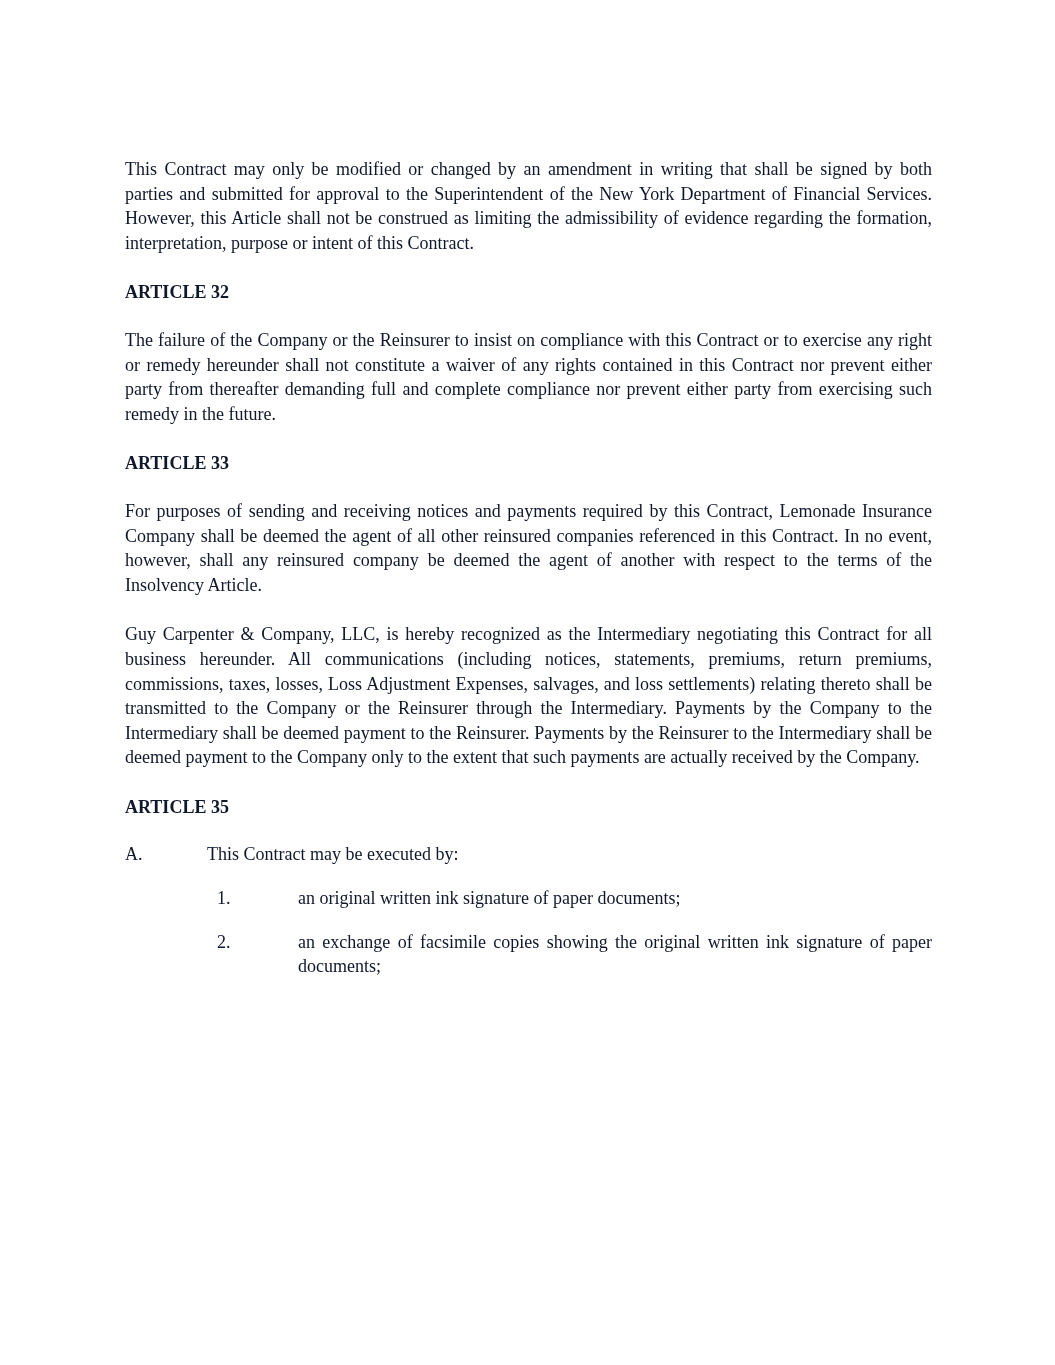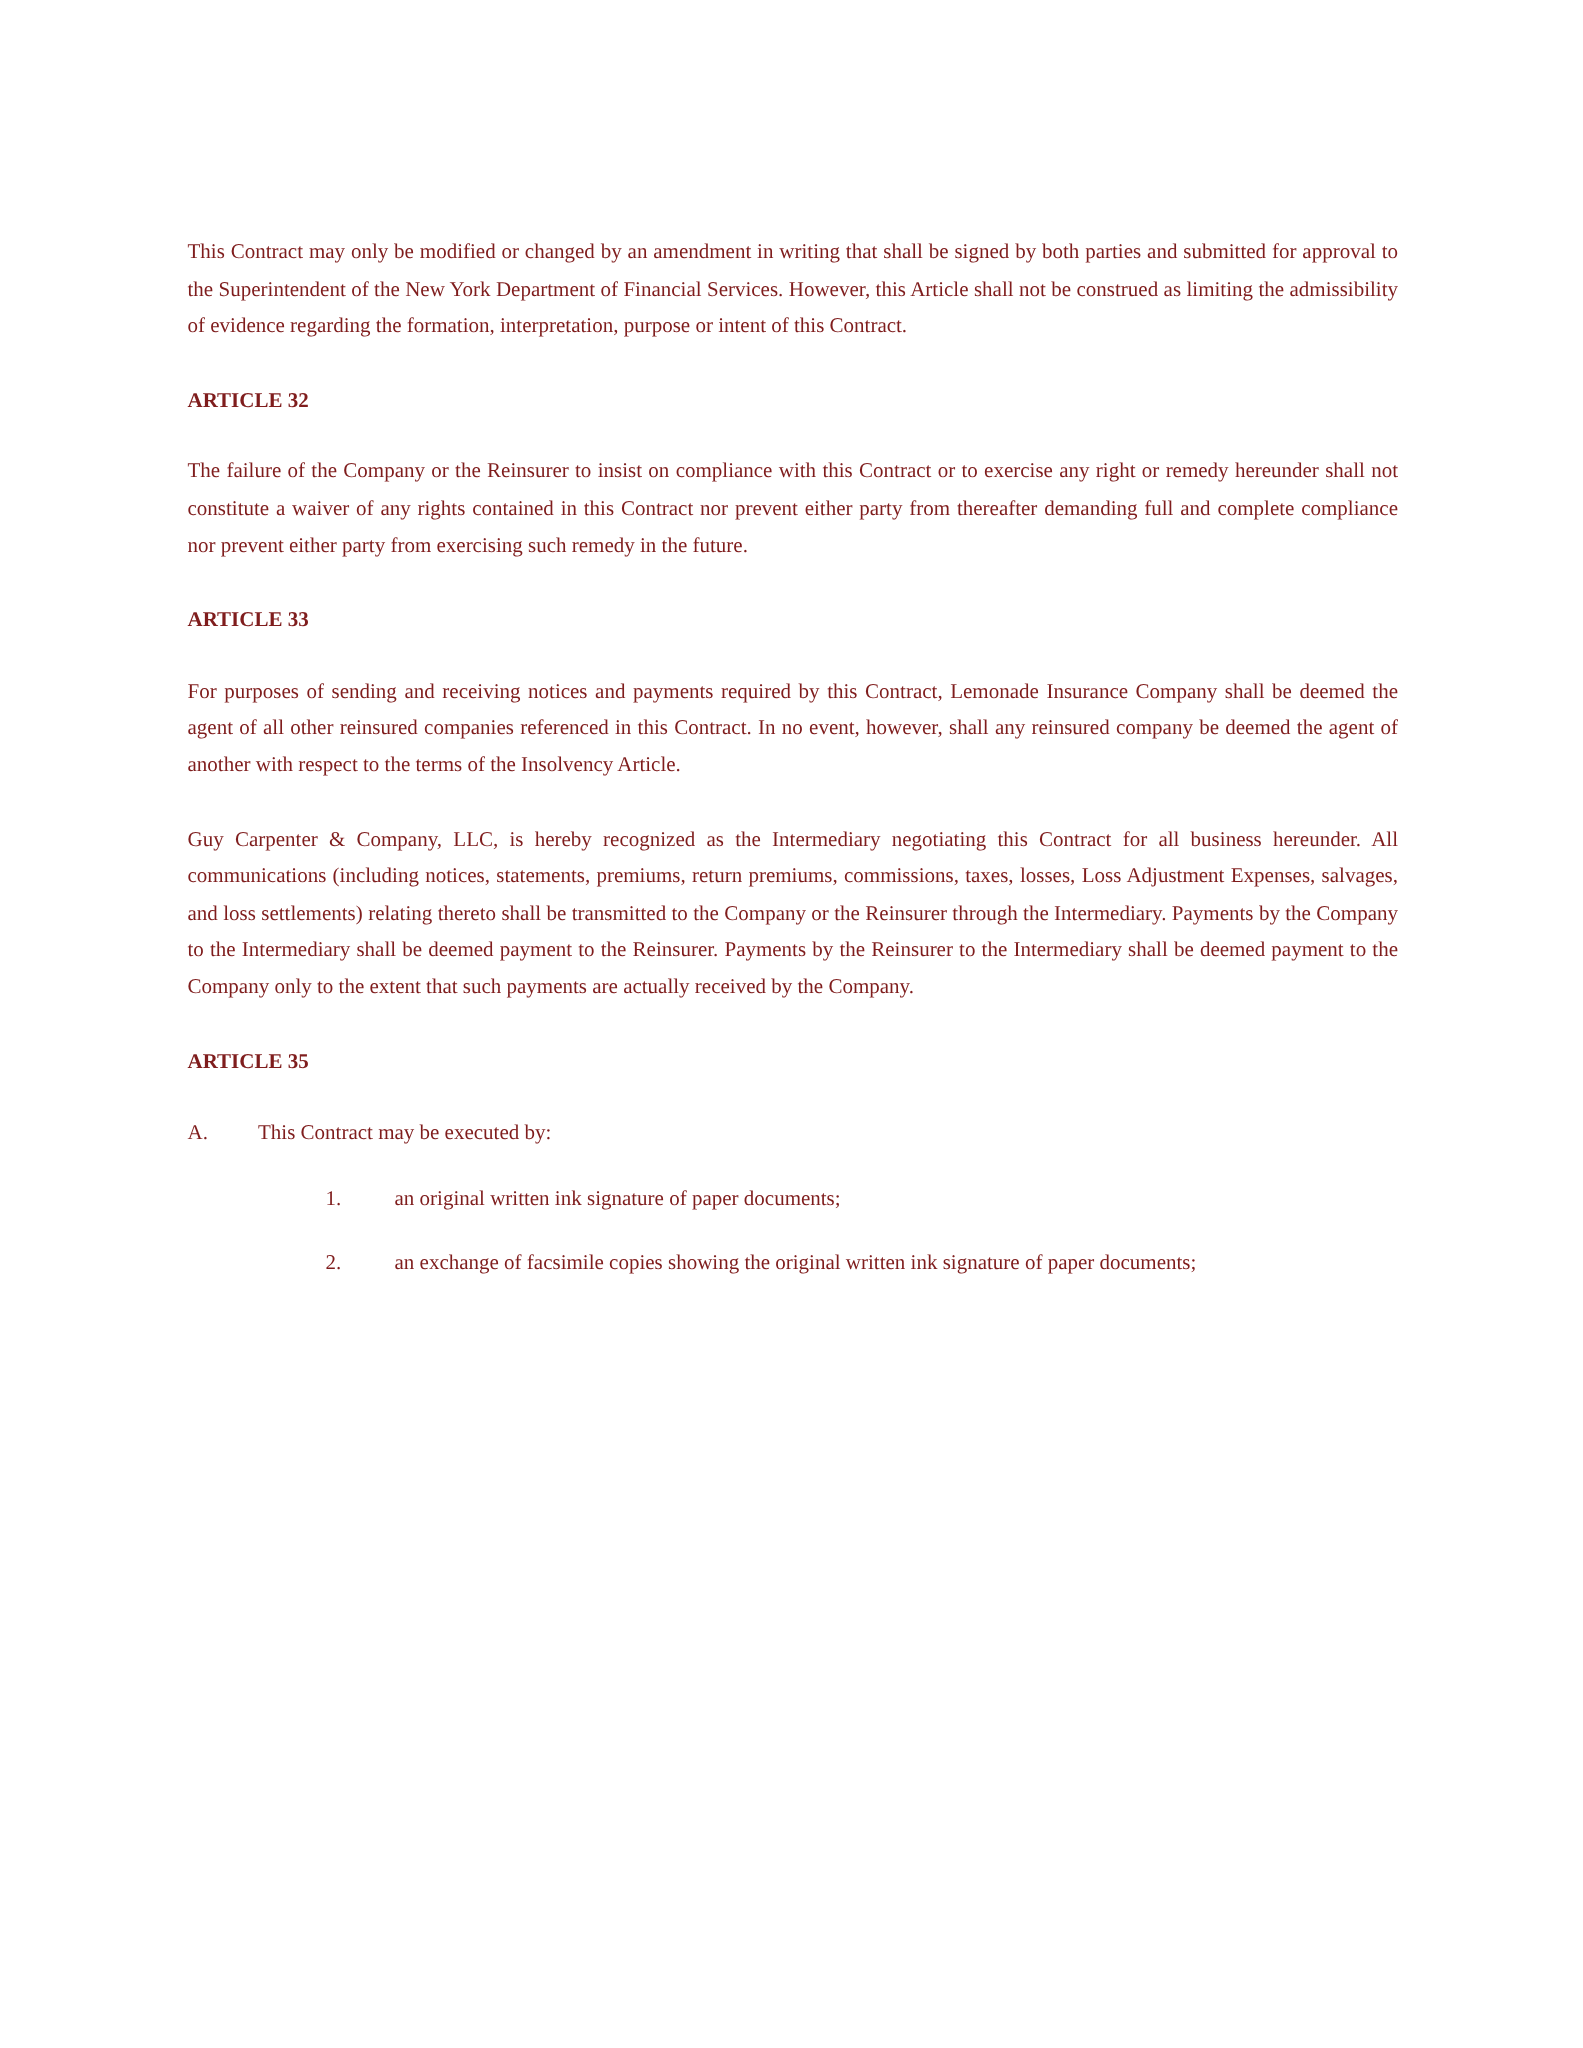--- a/index.html
+++ b/index.html
@@ -6,23 +6,23 @@
     margin: 0;
     padding: 0;
     background: #e8e8e8;
   }
   .page {
     position: relative;
     width: 1055px;
     height: 1365px;
     margin: 0 auto;
     background: #ffffff;
-    color: #7f1d1d;
+    color: #0f172a;
     font-family: "Liberation Serif", "DejaVu Serif", serif;
-    font-size: 14px;
+    font-size: 18px;
     line-height: 24.6px;
     overflow: hidden;
   }
   .content {
     position: absolute;
     top: 157px;
     left: 125px;
     right: 123px;
   }
   .para {
@@ -51,20 +51,21 @@
   }
   .li-num {
     margin-left: 92px;
   }
   .li-num .marker {
     width: 46px;
   }
   .li .text {
     flex: 1 1 auto;
     text-align: justify;
+    margin-left: 35px;
   }
 </style>
 </head>
 <body>
 
 <div class="page">
   <div class="content">
 
     <p class="para">This Contract may only be modified or changed by an amendment in writing that shall be signed by both parties and submitted for approval to the Superintendent of the New York Department of Financial Services.  However, this Article shall not be construed as limiting the admissibility of evidence regarding the formation, interpretation, purpose or intent of this Contract.</p>
 

